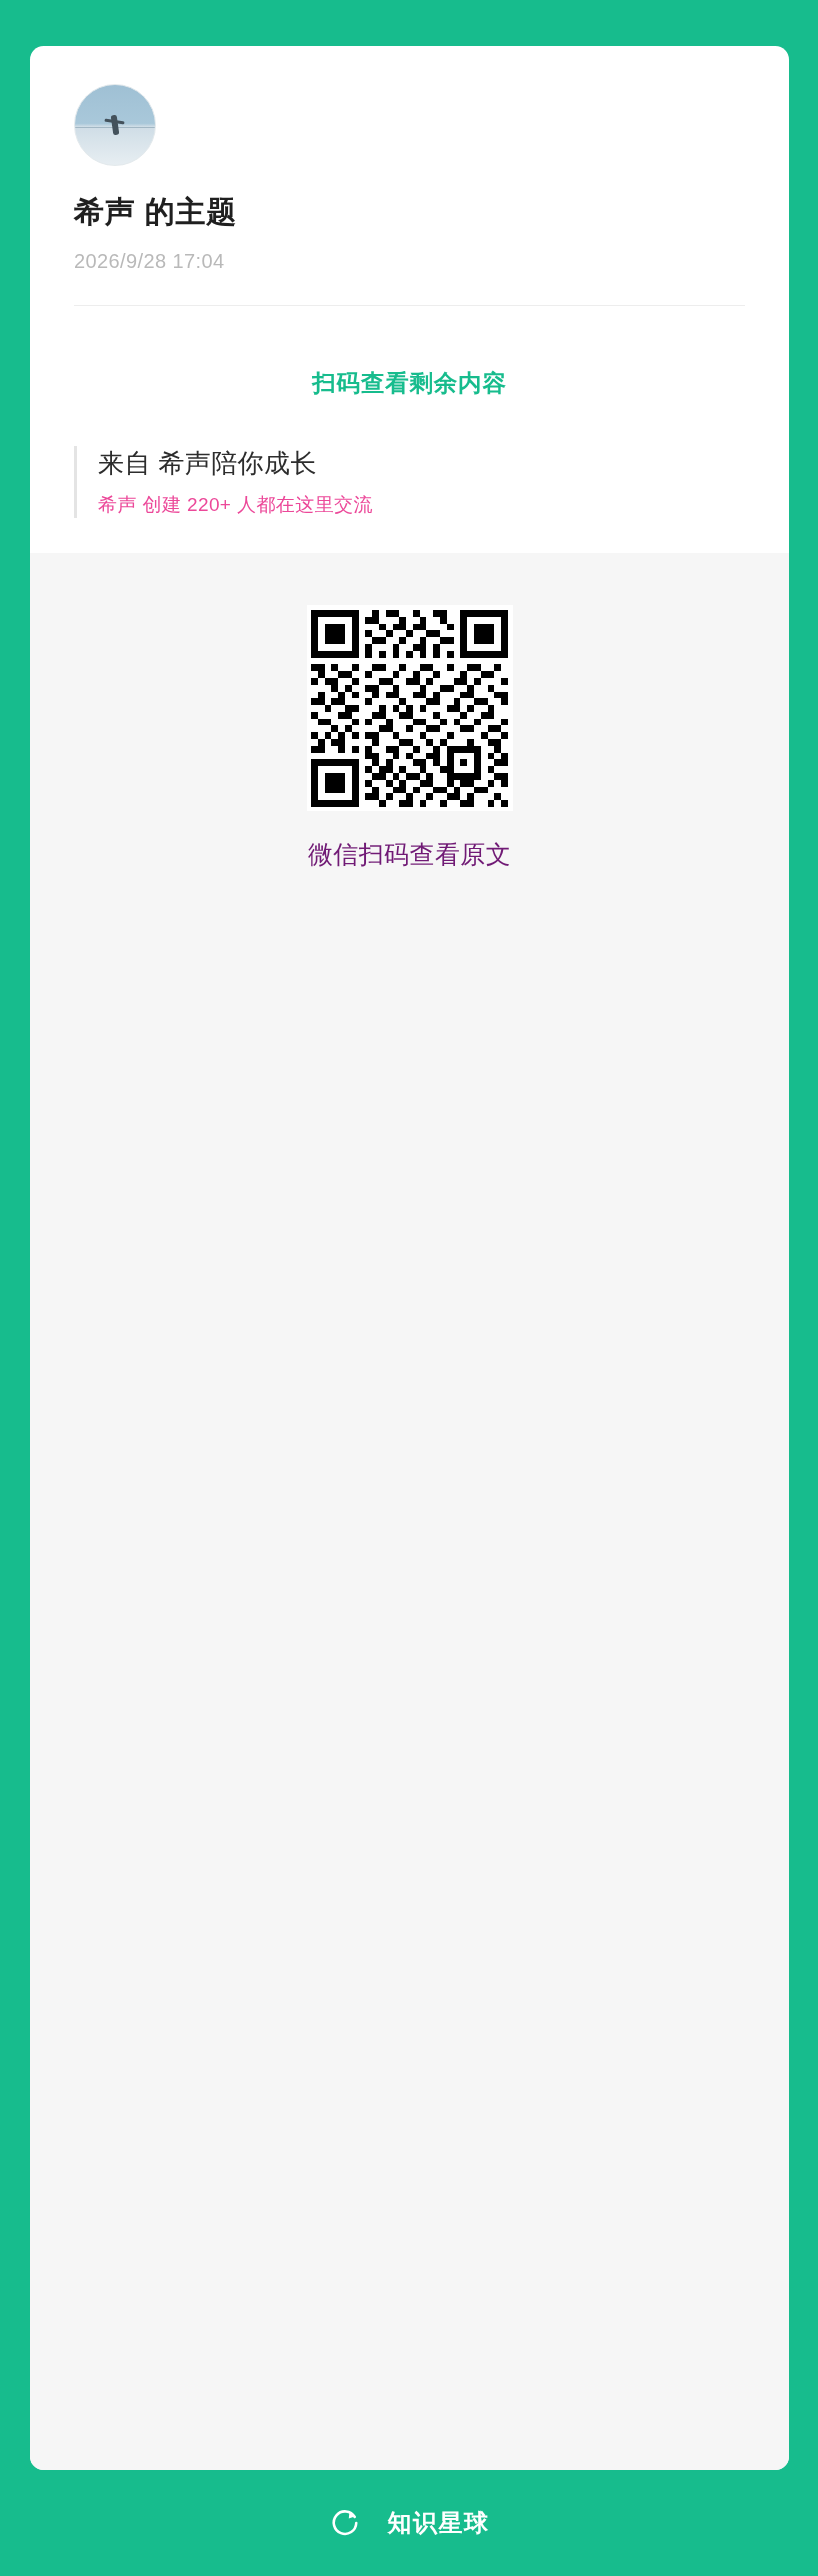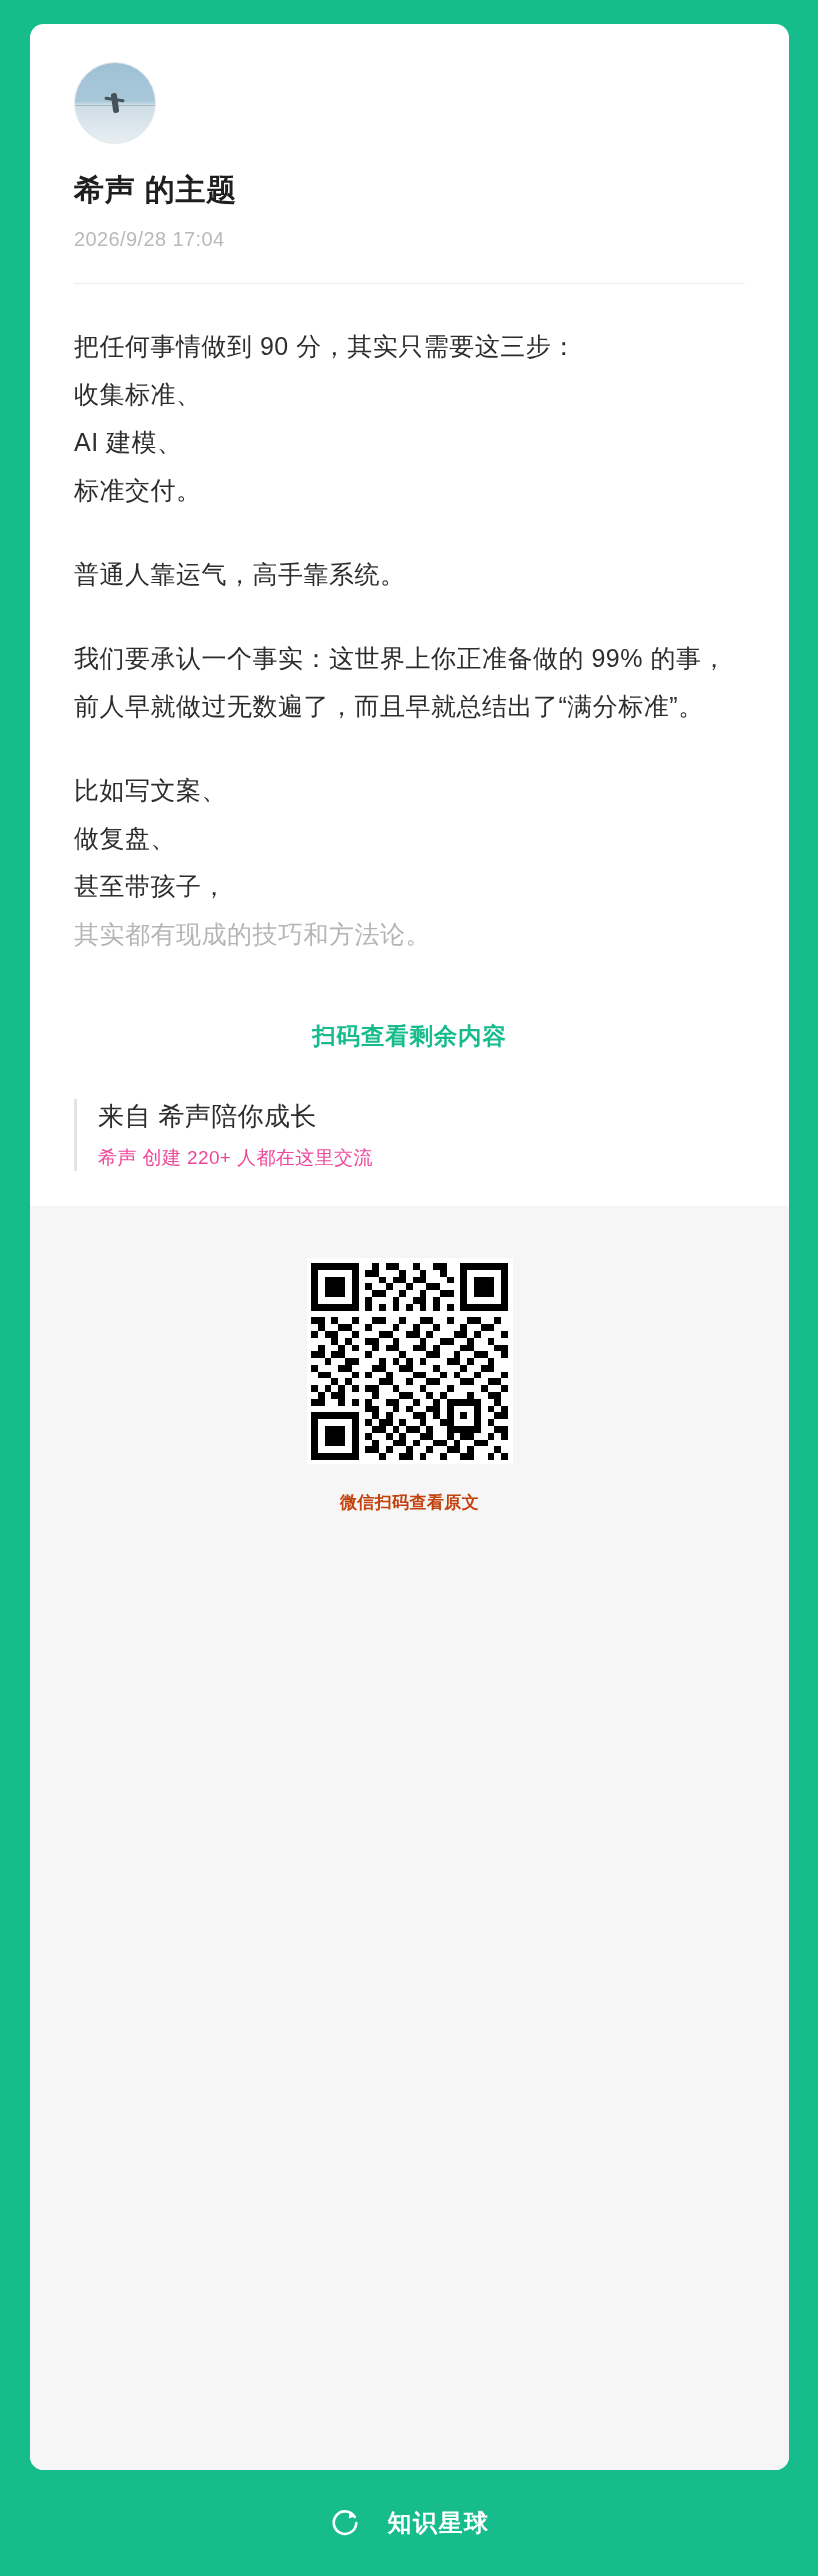--- a/index.html
+++ b/index.html
@@ -12,21 +12,21 @@
     background: #1abc8c;
     font-family: "Liberation Sans", "DejaVu Sans", sans-serif;
     overflow: hidden;
   }
 
   .page {
     width: 819px;
     height: 2576px;
     background: #17bc8d;
     box-sizing: border-box;
-    padding: 24px 30px 0 30px;
+    padding: 46px 30px 0 30px;
     display: flex;
     flex-direction: column;
   }
 
   .card {
     background: #ffffff;
     border-radius: 13.6px;
     flex: 1;
     display: flex;
     flex-direction: column;
@@ -160,24 +160,23 @@
   .qr-box {
     width: 197px;
     height: 197px;
     background: #ffffff;
     padding: 4.5px;
     box-sizing: content-box;
   }
   .qr-box svg { display: block; }
   .qr-caption {
     margin-top: 27px;
-    font-size: 17px;
-    color: #c2410c;
+    font-size: 25px;
+    color: #701a75;
     letter-spacing: 0.4px;
-    font-weight: bold;
   }
 
   
   .footer {
     height: 106px;
     display: flex;
     align-items: center;
     justify-content: center;
     gap: 28px;
   }
@@ -204,35 +203,20 @@
       <div class="avatar">
         <div class="horizon"></div>
         <div class="figure"></div>
       </div>
 
       <div class="topic-title">希声 的主题</div>
       <div class="topic-time">2026/9/28 17:04</div>
 
       <div class="divider"></div>
 
-      <div class="content">
-        <p>把任何事情做到 90 分，其实只需要这三步：</p>
-        <p>收集标准、</p>
-        <p>AI 建模、</p>
-        <p>标准交付。</p>
-        <p class="gap"></p>
-        <p>普通人靠运气，高手靠系统。</p>
-        <p class="gap"></p>
-        <p>我们要承认一个事实：这世界上你正准备做的 99% 的事，前人早就做过无数遍了，而且早就总结出了“满分标准”。</p>
-        <p class="gap"></p>
-        <p>比如写文案、</p>
-        <p>做复盘、</p>
-        <p>甚至带孩子，</p>
-        <p class="faded">其实都有现成的技巧和方法论。</p>
-      </div>
 
       <div class="scan-cta">扫码查看剩余内容</div>
 
       <div class="group-box">
         <div class="group-name">来自 希声陪你成长</div>
         <div class="group-meta">希声 创建 220+ 人都在这里交流</div>
       </div>
 
     </div>
 

